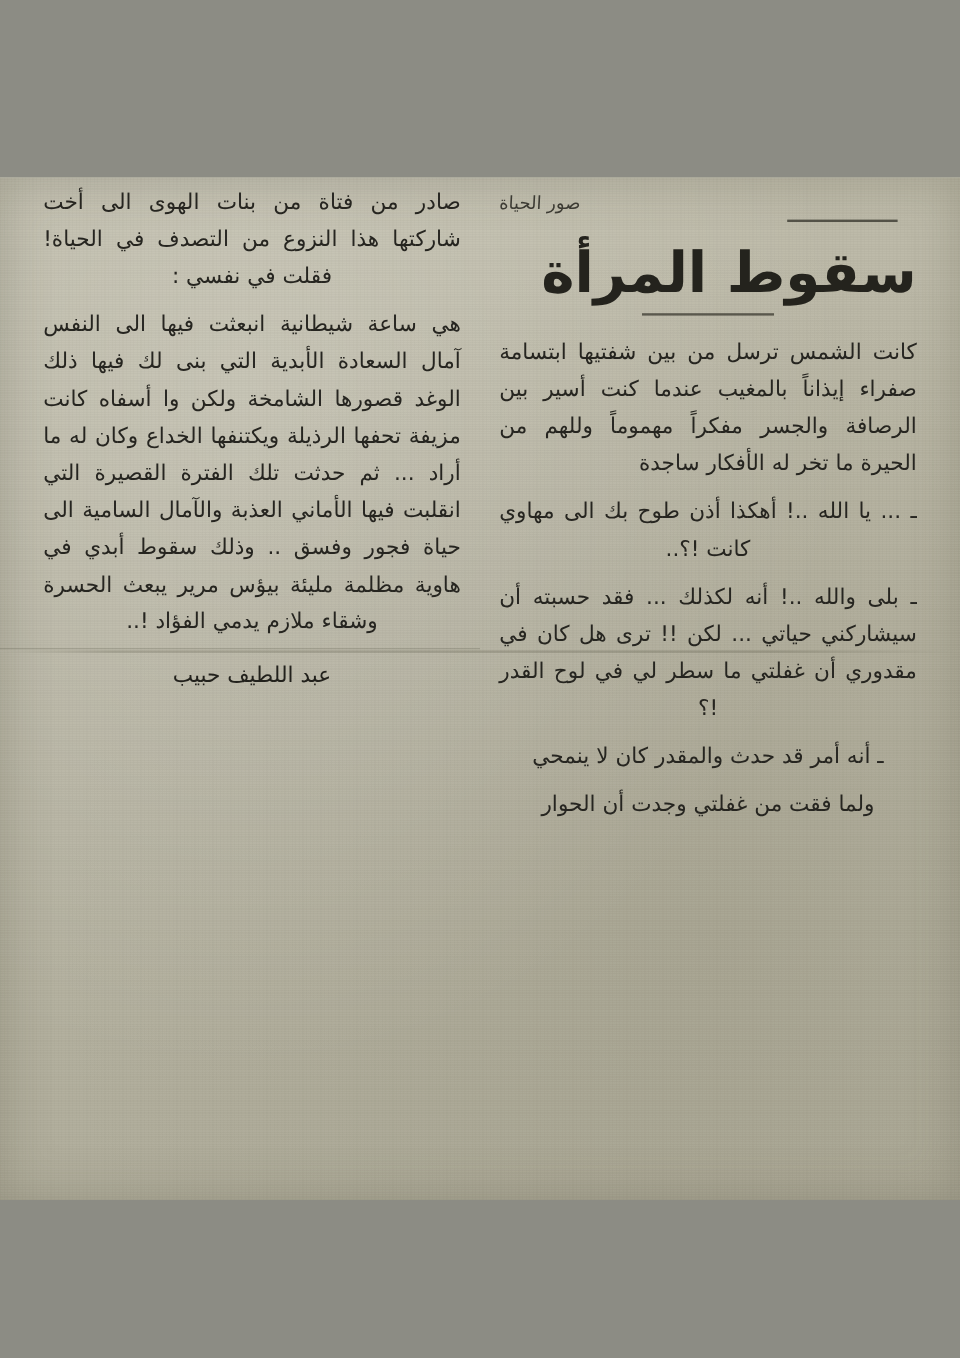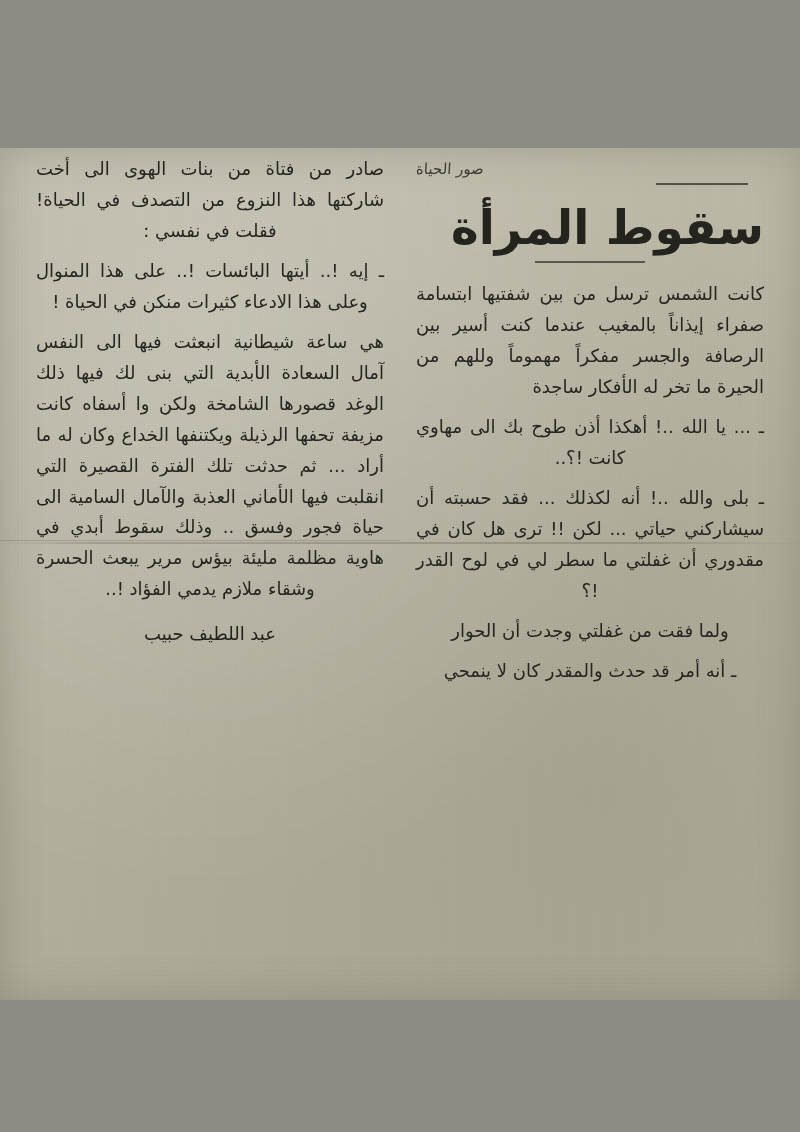--- a/index.html
+++ b/index.html
@@ -149,28 +149,27 @@
       <div class="kicker">صور الحياة</div>
       <div class="kicker-rule"></div>
 
       <h1 class="headline">سقوط المرأة</h1>
       <div class="head-rule"></div>
 
       <div class="body-text">
         <p class="lead">كانت الشمس ترسل من بين شفتيها ابتسامة صفراء إيذاناً بالمغيب عندما كنت أسير بين الرصافة والجسر مفكراً مهموماً وللهم من الحيرة ما تخر له الأفكار ساجدة</p>
         <p>ـ ... يا الله ..! أهكذا أذن طوح بك الى مهاوي كانت !؟..</p>
         <p>ـ بلى والله ..! أنه لكذلك ... فقد حسبته أن سيشاركني حياتي ... لكن !! ترى هل كان في مقدوري أن غفلتي ما سطر لي في لوح القدر !؟</p>
+        <p>ـ أنه أمر قد حدث والمقدر كان لا ينمحي</p>
         <p>ولما فقت من غفلتي وجدت أن الحوار</p>
-        <p>ـ أنه أمر قد حدث والمقدر كان لا ينمحي</p>
       </div>
     </div>
 
     <div class="col col-left">
       <div class="body-text">
         <p>صادر من فتاة من بنات الهوى الى أخت شاركتها هذا النزوع من التصدف في الحياة! فقلت في نفسي :</p>
-        <p>ـ إيه !.. أيتها البائسات !.. على هذا المنوال وعلى هذا الادعاء كثيرات منكن في الحياة !</p>
         <p>هي ساعة شيطانية انبعثت فيها الى النفس آمال السعادة الأبدية التي بنى لك فيها ذلك الوغد قصورها الشامخة ولكن وا أسفاه كانت مزيفة تحفها الرذيلة ويكتنفها الخداع وكان له ما أراد ... ثم حدثت تلك الفترة القصيرة التي انقلبت فيها الأماني العذبة والآمال السامية الى حياة فجور وفسق .. وذلك سقوط أبدي في هاوية مظلمة مليئة بيؤس مرير يبعث الحسرة وشقاء ملازم يدمي الفؤاد !..</p>
       </div>
       <div class="sig">عبد اللطيف حبيب</div>
     </div>
 
   </div>
 </div>
 
 </body></html>

